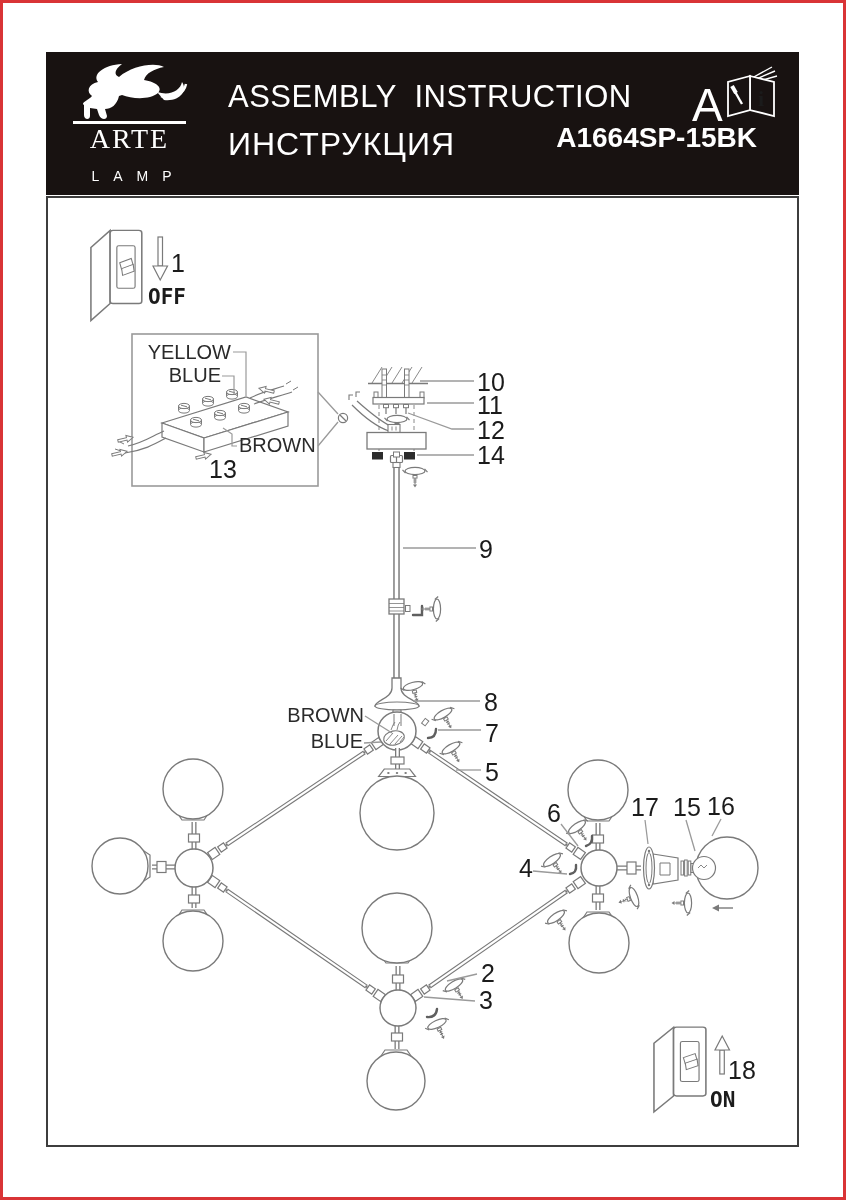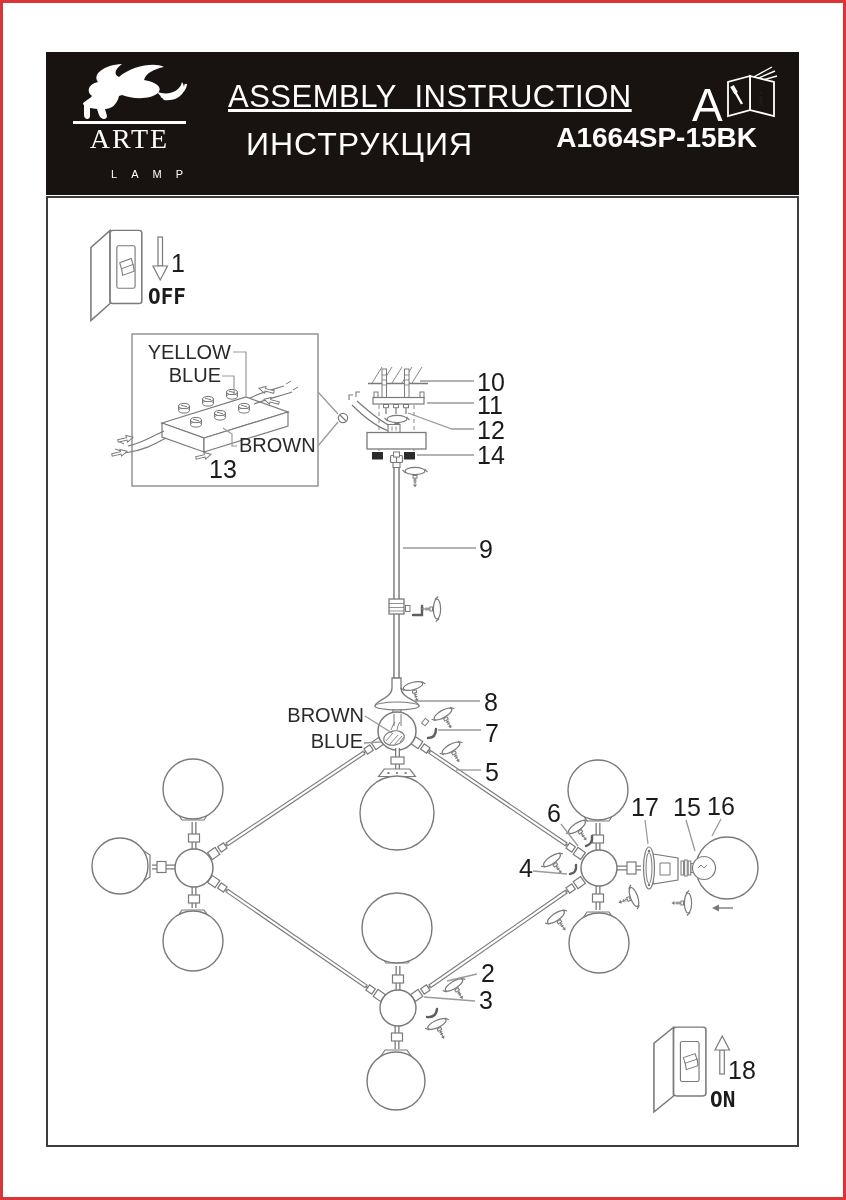--- a/index.html
+++ b/index.html
@@ -3,23 +3,23 @@
 <meta charset="utf-8">
 <style>
   html,body{margin:0;padding:0;}
   body{width:846px;height:1200px;position:relative;background:#fff;font-family:"Liberation Sans",sans-serif;overflow:hidden;}
   .page-border{position:absolute;inset:0;border:3px solid #d93436;box-sizing:border-box;pointer-events:none;z-index:30;}
   .header{position:absolute;left:46px;top:52px;width:753px;height:143px;background:#181211;z-index:2;}
   .header *{color:#fff;}
   .logo-lion{position:absolute;left:16px;top:8px;width:134px;height:66px;}
   .logo-rule{position:absolute;left:27px;top:69px;width:113px;height:3px;background:#fff;}
   .brand{position:absolute;left:20px;top:71px;width:127px;text-align:center;font-family:Liberation Serif, serif;font-size:28px;letter-spacing:2px;}
-  .brand-sub{position:absolute;left:24px;top:116px;width:127px;text-align:right;font-size:11px;letter-spacing:14px;text-indent:10px;}
-  .title-en{position:absolute;left:182px;top:27px;font-size:31px;letter-spacing:.5px;word-spacing:9px;white-space:nowrap;text-decoration:underline;}
-  .title-ru{position:absolute;left:200px;top:74px;font-size:32px;letter-spacing:1px;white-space:nowrap;}
+  .brand-sub{position:absolute;left:24px;top:116px;width:127px;text-align:center;font-size:14px;letter-spacing:14px;text-indent:10px;}
+  .title-en{position:absolute;left:182px;top:27px;font-size:31px;letter-spacing:.5px;word-spacing:9px;white-space:nowrap;}
+  .title-ru{position:absolute;left:182px;top:74px;font-size:32px;letter-spacing:1px;white-space:nowrap;}
   .doc-letter{position:absolute;left:646px;top:26px;font-size:46px;}
   .book-icon{position:absolute;left:676px;top:12px;width:56px;height:60px;}
   .models{position:absolute;right:42px;top:70px;text-align:left;font-size:28px;font-weight:bold;line-height:32px;white-space:nowrap;}
   .content-box{position:absolute;left:46px;top:196px;width:753px;height:951px;border:2px solid #3d3d3d;box-sizing:border-box;background:#fff;}
   .diagram{position:absolute;left:46px;top:196px;width:753px;height:951px;}
   svg text{fill:#1b1b1b;}
   .pn{font-size:25px;font-family:"Liberation Sans",sans-serif;}
   .wl{font-size:20px;font-family:"Liberation Sans",sans-serif;fill:#2a2a2a;}
   .sw{font-size:21px;font-weight:bold;font-family:"DejaVu Sans Mono",monospace;}
 </style>

